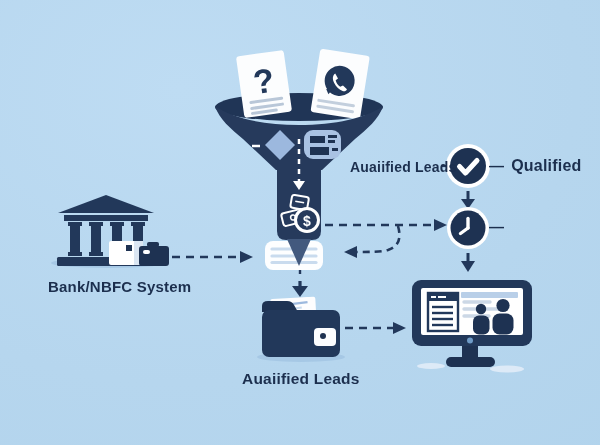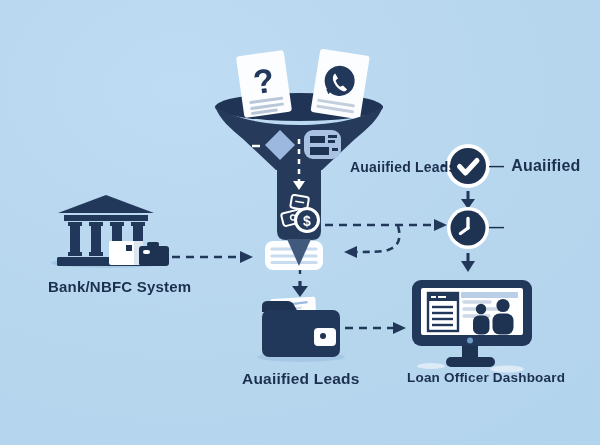--- a/index.html
+++ b/index.html
@@ -239,24 +239,23 @@
     <circle cx="470" cy="340.5" r="3" fill="#6f9cc8"></circle>
     <rect x="462" y="346" width="16" height="13" fill="#1e3252"></rect>
     <rect x="446" y="357" width="49" height="10" rx="5" fill="#1e3252"></rect>
   </g>
 </svg>
 
 <div class="lbl" id="lbl-qualified">Auaiified Leads</div>
 
 <div class="lbl dash-row" id="lbl-eligible">
   <span class="dash-glyph">—</span>
-  <span>Auaiified</span>
+  <span>Qualified</span>
 </div>
 
 <div class="lbl dash-row" id="lbl-followup">
   <span class="dash-glyph">—</span>
 </div>
 
 <div class="lbl" id="lbl-bank">Bank/NBFC System</div>
 <div class="lbl" id="lbl-folder">Auaiified Leads</div>
-<div class="lbl" id="lbl-dashboard">Loan Officer Dashboard</div>
 
 </div>
 
 </body></html>

